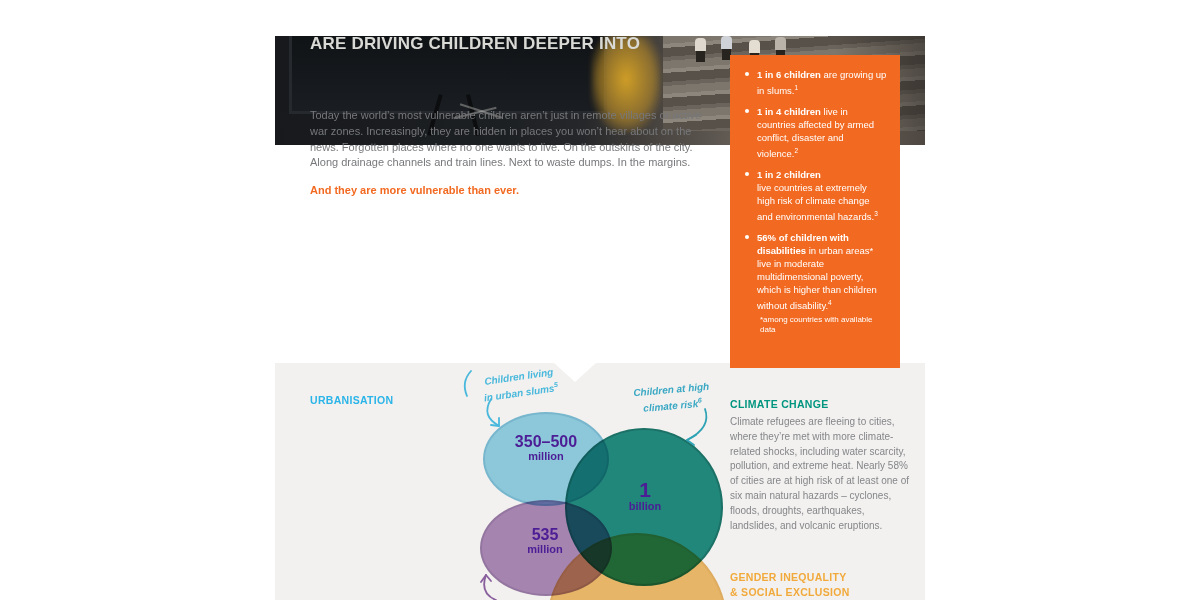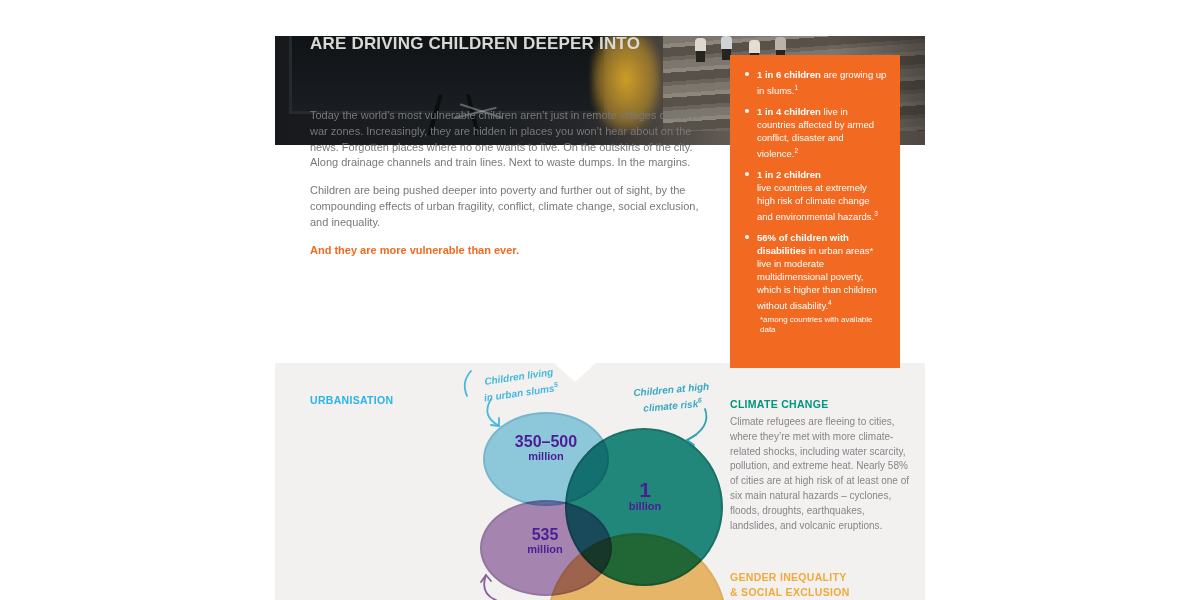--- a/index.html
+++ b/index.html
@@ -137,21 +137,20 @@
     </div>
     <div class="stat-item">
       <span class="stat-dot"></span>
       <div><b>56% of children with disabilities</b><span> in urban areas* live in moderate multidimensional poverty, which is higher than children without disability.</span><sup>4</sup></div>
     </div>
     <div class="stat-note">*among countries with available data</div>
   </div>
 
   <div class="intro">
     <p>Today the world’s most vulnerable children aren’t just in remote villages or active war zones. Increasingly, they are hidden in places you won’t hear about on the news. Forgotten places where no one wants to live. On the outskirts of the city. Along drainage channels and train lines. Next to waste dumps. In the margins.</p>
-    <p>Children are being pushed deeper into poverty and further out of sight, by the compounding effects of urban fragility, conflict, climate change, social exclusion, and inequality.</p>
     <div class="highlight">And they are more vulnerable than ever.</div>
   </div>
 
   <div class="infographic">
     <div class="notch"></div>
 
     <div class="col col-urbanisation" style="left:35px; top:24px; width:162px;">
       <div class="col-head head-urbanisation">URBANISATION</div>
     </div>
 

